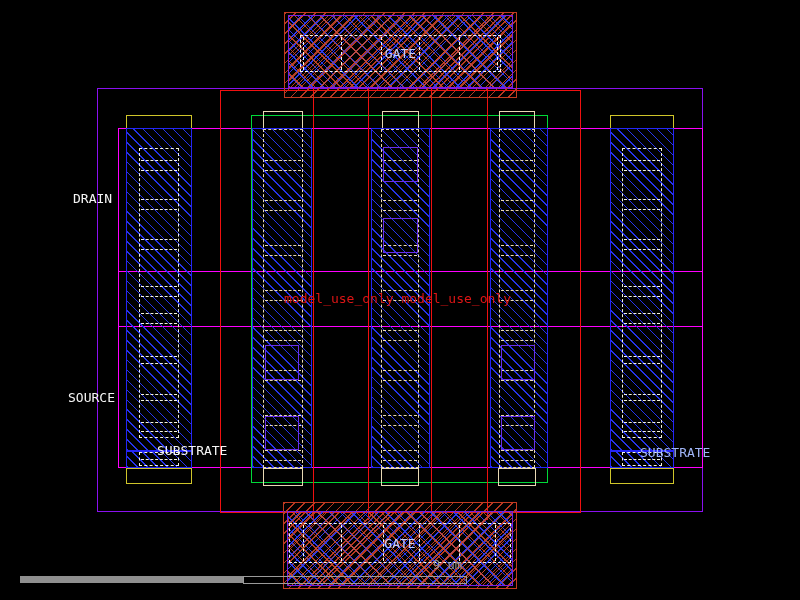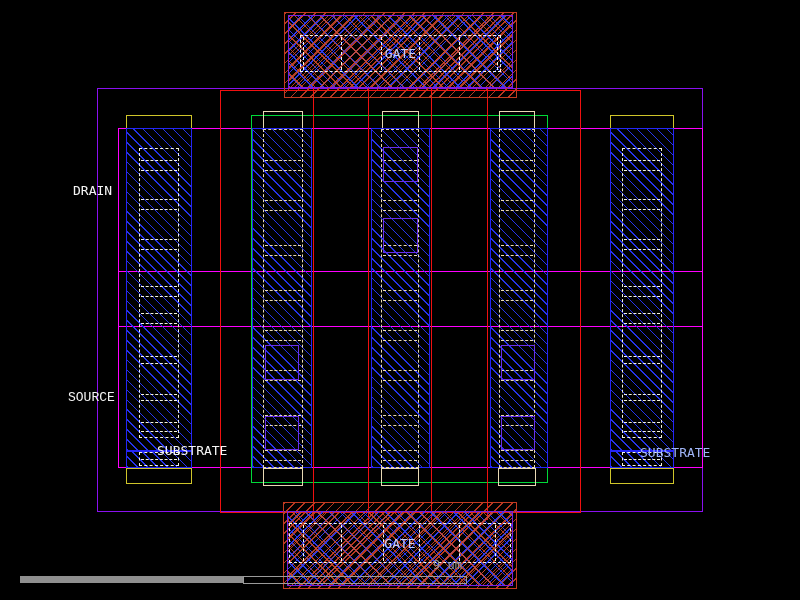--- a/index.html
+++ b/index.html
@@ -208,22 +208,23 @@
   <div class="gband" style="left:289px;top:523px;width:222px;height:40px;">
     <span class="gate-lbl">GATE</span>
   <div class="gvline" style="left: 13px;"></div>
       <div class="gvline" style="left: 51px;"></div>
       <div class="gvline" style="left: 93px;"></div>
       <div class="gvline" style="left: 129px;"></div>
       <div class="gvline" style="left: 169px;"></div>
       <div class="gvline" style="left: 205px;"></div>
     </div>
 
-  <div class="lbl" style="left:73px;top:184px;text-align:right;">DRAIN</div>
-  <div class="lbl" style="left:68px;top:391px;font-family:Liberation Mono, monospace;">SOURCE</div>
+  <div class="lbl" style="left:73px;top:192px;text-align:right;">DRAIN</div>
+  <div class="lbl" style="left:68px;top:391px;">SOURCE</div>
   <div class="lbl" style="left:157px;top:444px;">SUBSTRATE</div>
   <div class="lbl lbl-blue" style="left:640px;top:446px;">SUBSTRATE</div>
+  <div class="watermark" style="left:284px;top:291px;">model_use_only model_use_only</div>
 
   <div class="sb-thumb" style="left:20px;top:576px;width:223px;height:7px;"></div>
   <div class="sb-track" style="left:243px;top:576px;width:224px;height:8px;"></div>
   <div class="scale-lbl" style="left:433px;top:558px;">9 um</div>
 
 </div>
 
 </body></html>

